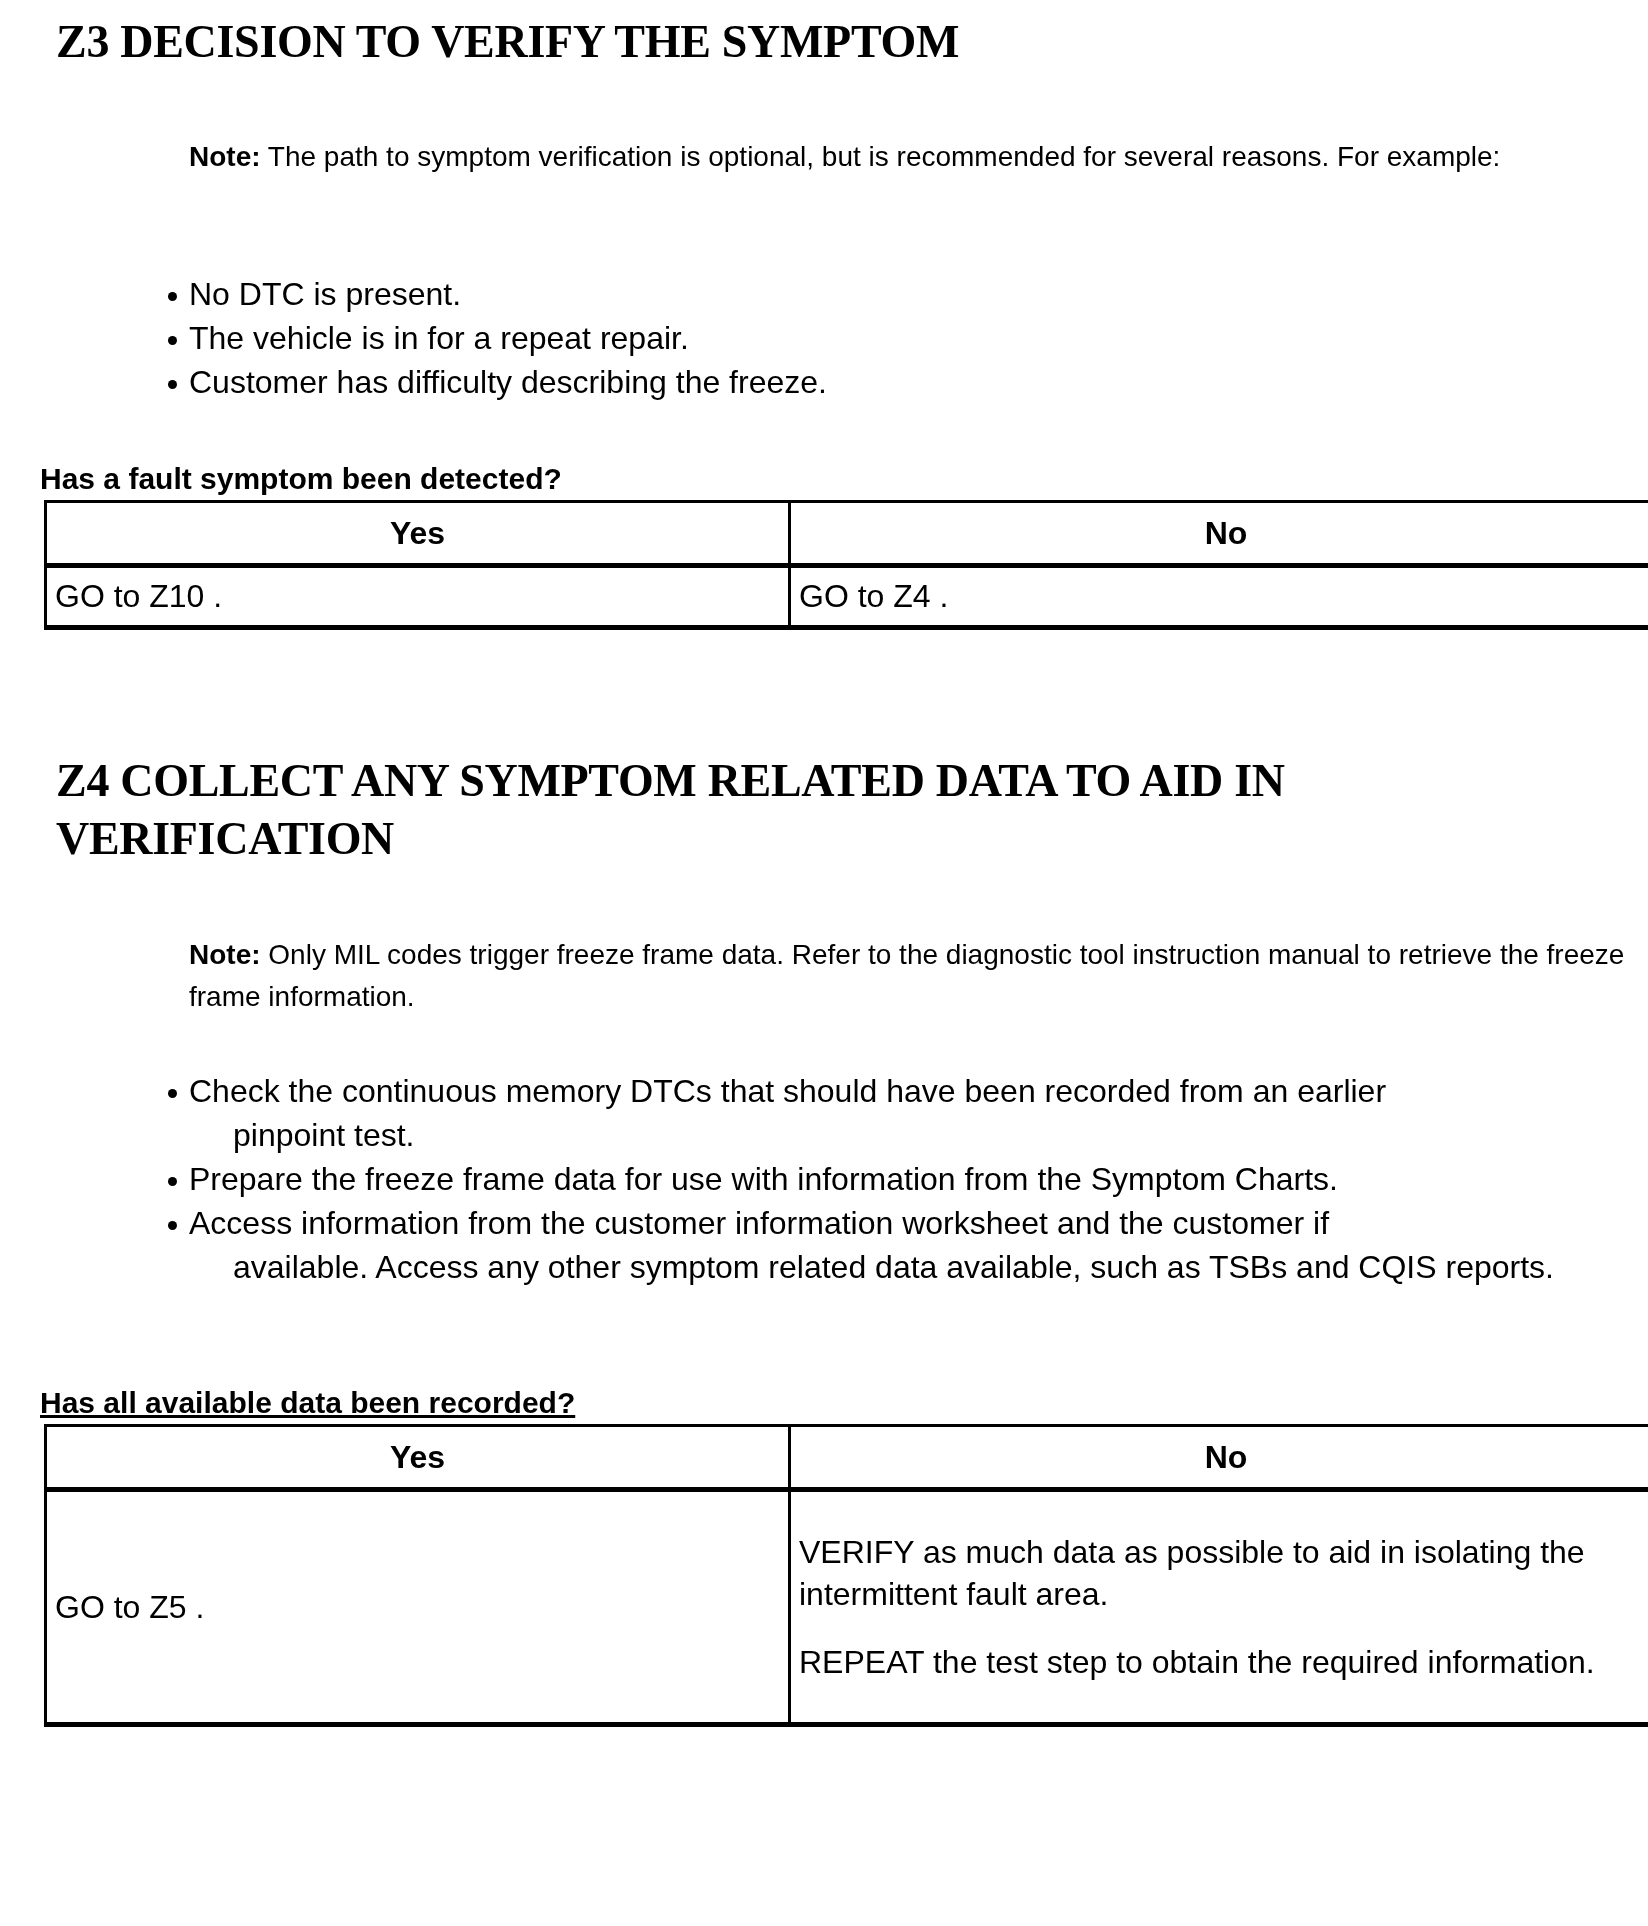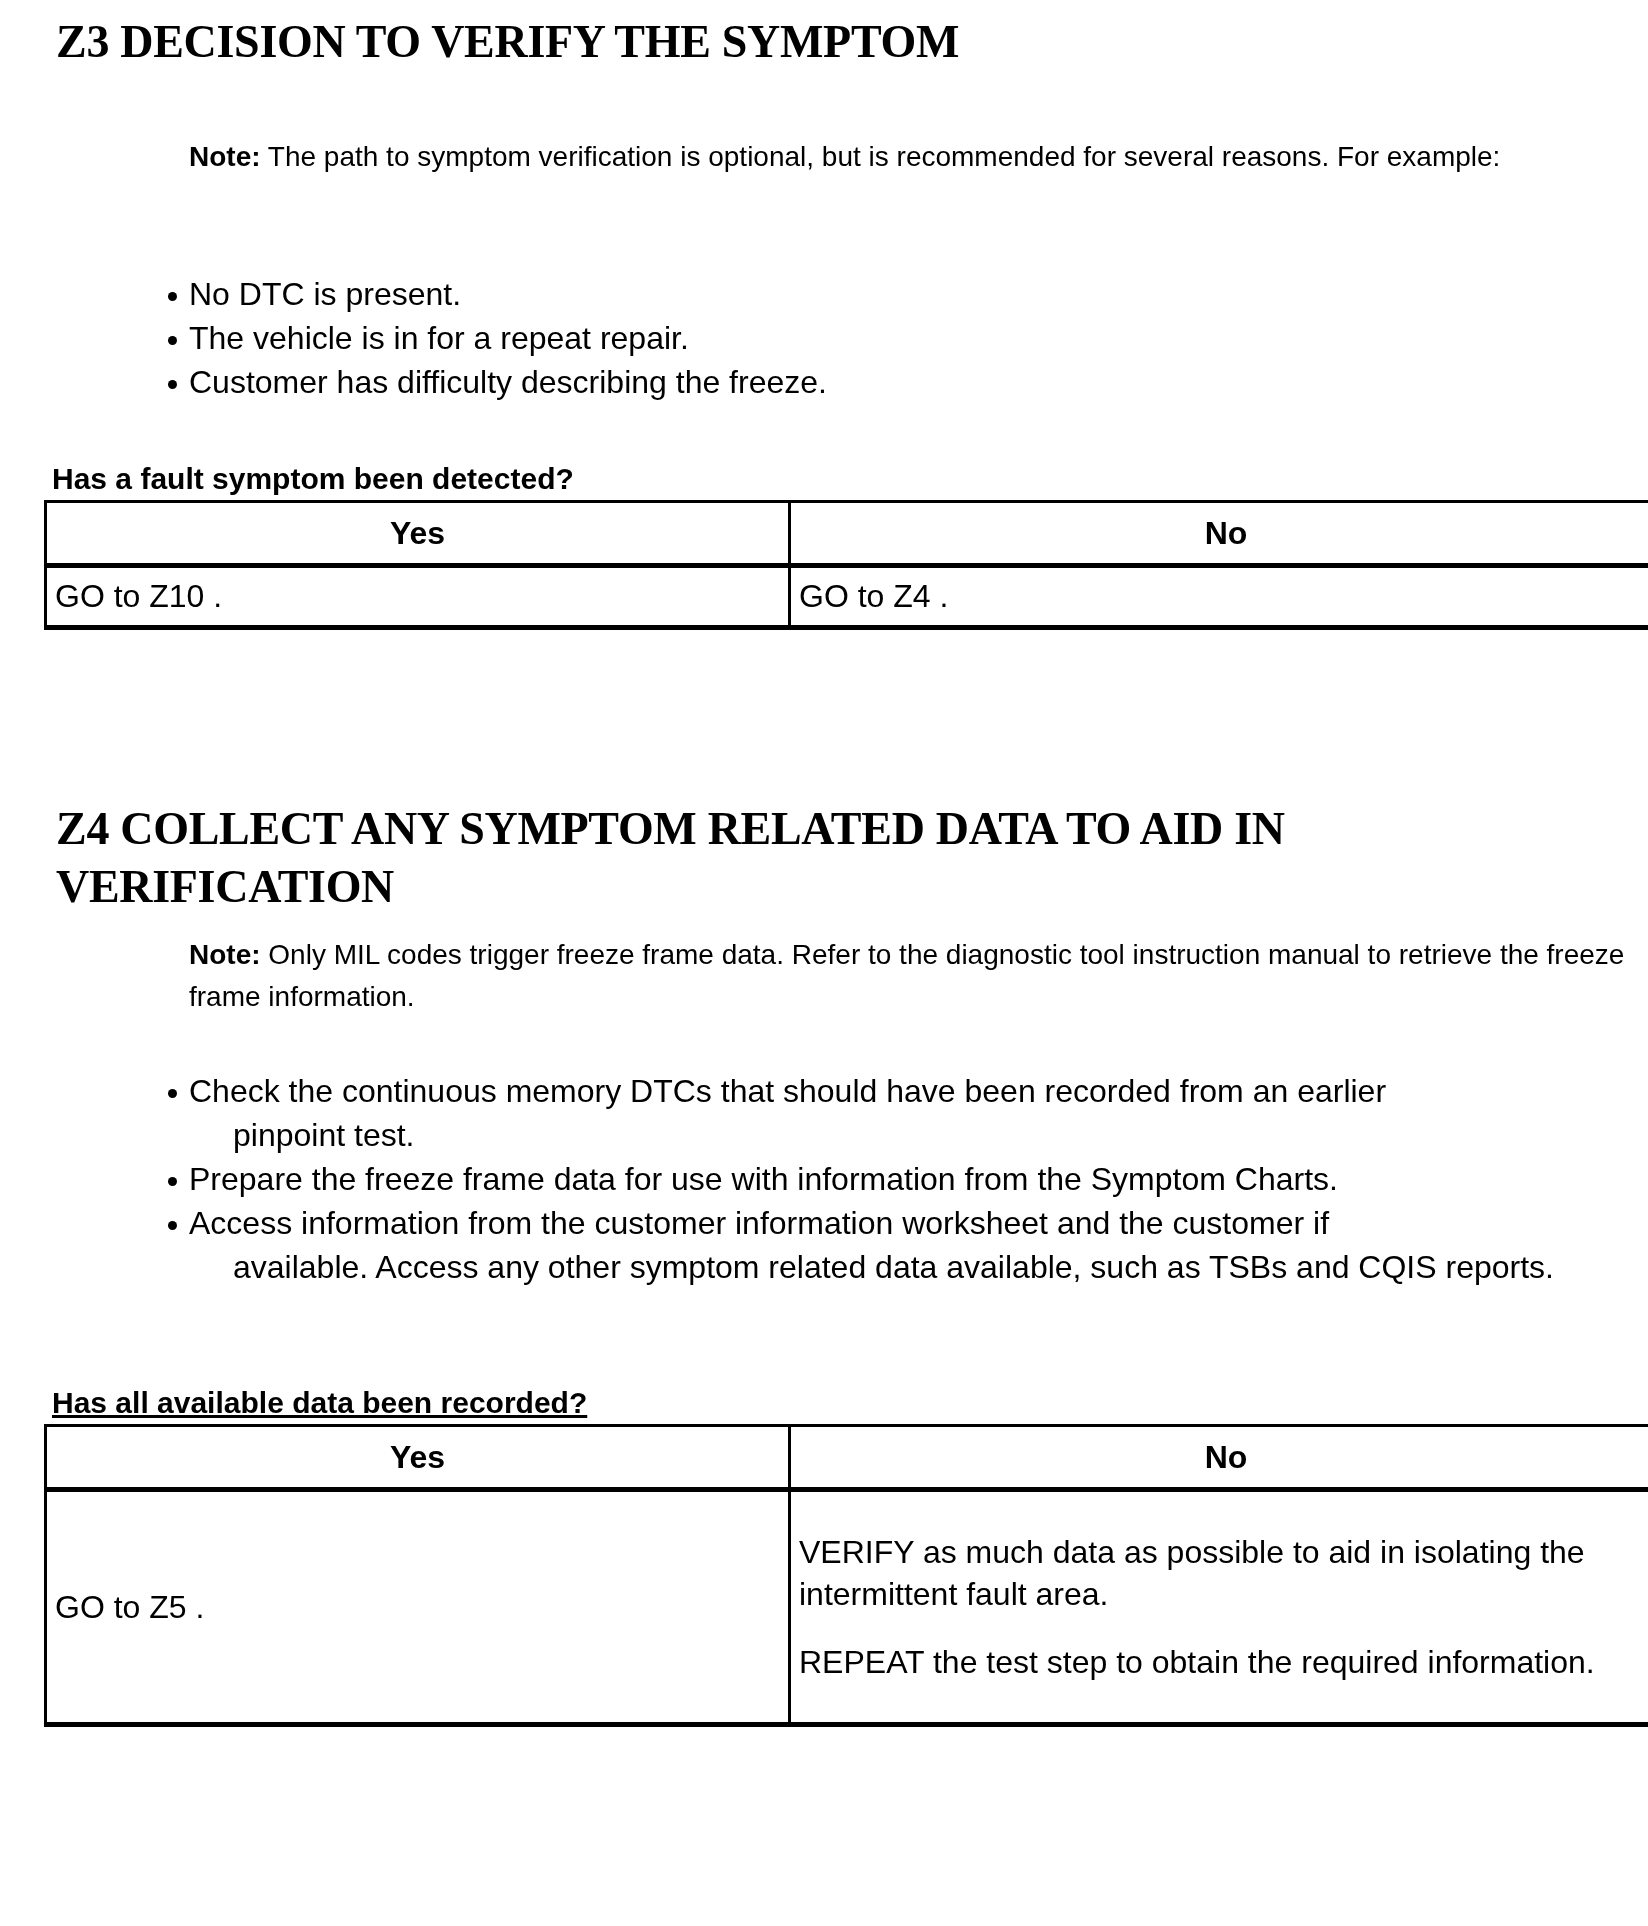--- a/index.html
+++ b/index.html
@@ -4,21 +4,21 @@
 <style>
   html, body { margin:0; padding:0; background:#ffffff; }
   body { width:1648px; height:1926px; position:relative; overflow:hidden; color:#000; font-family:"Liberation Sans", sans-serif; }
   .h { position:absolute; left:56px; margin:0; font-family:"Liberation Serif", serif; font-weight:bold; font-size:46px; line-height:58px; letter-spacing:-0.3px; }
   .note { position:absolute; left:189px; width:1440px; margin:0; font-size:28px; line-height:42px; }
   .note b { font-weight:bold; }
   ul.bl { position:absolute; left:164px; width:1460px; margin:0; padding:0; list-style:none; font-size:32px; line-height:44px; }
   ul.bl li { position:relative; padding-left:25px; }
   ul.bl li .dot { position:absolute; left:4px; top:20px; width:9px; height:9px; border-radius:50%; background:#000; }
   ul.bl li .cont { display:block; padding-left:44px; }
-  .q { position:absolute; left:52px; margin:0; font-size:30px; font-weight:bold; line-height:34px; }
+  .q { position:absolute; left:40px; margin:0; font-size:30px; font-weight:bold; line-height:34px; }
   table.dt { position:absolute; left:44px; width:1620px; border-collapse:collapse; font-size:32px; }
   table.dt th, table.dt td { border:3px solid #000; padding:0 8px; text-align:left; vertical-align:middle; }
   table.dt th { font-weight:bold; text-align:center; border-bottom-width:5px; }
   table.dt tr:last-child td { border-bottom-width:5px; }
   table.dt col.c1 { width:744px; }
   .p { margin:0; line-height:42px; }
   .gap { height:26px; }
 </style>
 </head>
 <body>
@@ -45,21 +45,21 @@
     <th>Yes</th>
     <th>No</th>
   </tr>
   <tr style="height:62px;">
     <td>GO to Z10 .</td>
     <td>GO to Z4 .</td>
   </tr>
 </tbody>
   </table>
 
-<h1 class="h" style="top:800px;"><span>Z4 COLLECT ANY SYMPTOM RELATED DATA TO AID IN</span><br><span>VERIFICATION</span></h1>
+<h1 class="h" style="top:752px;"><span>Z4 COLLECT ANY SYMPTOM RELATED DATA TO AID IN</span><br><span>VERIFICATION</span></h1>
 
 <p class="note" style="top:934px;"><b>Note:</b><span> Only MIL codes trigger freeze frame data. Refer to the diagnostic tool instruction manual to retrieve the freeze frame information.</span></p>
 
 <ul class="bl" style="top:1069px;">
   <li><span class="dot"></span><span>Check the continuous memory DTCs that should have been recorded from an earlier</span><span class="cont">pinpoint test.</span></li>
   <li><span class="dot"></span><span>Prepare the freeze frame data for use with information from the Symptom Charts.</span></li>
   <li><span class="dot"></span><span>Access information from the customer information worksheet and the customer if</span><span class="cont" style="width:1390px;">available. Access any other symptom related data available, such as TSBs and CQIS reports.</span></li>
 </ul>
 
 <p class="q" style="top:1386px;text-decoration:underline;">Has all available data been recorded?</p>

